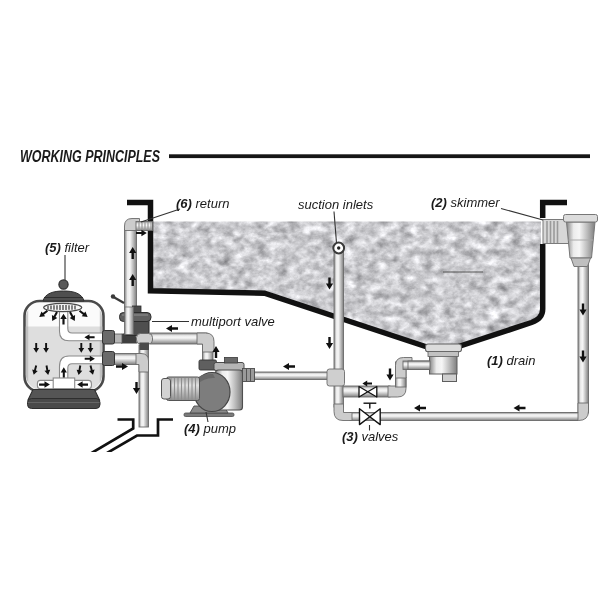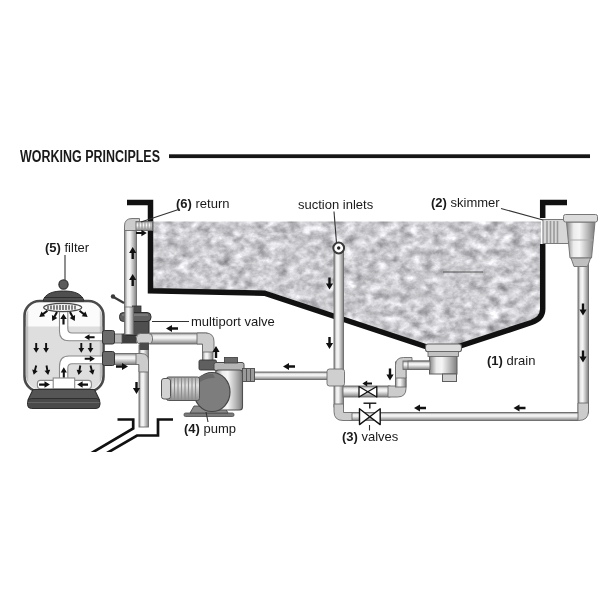--- a/index.html
+++ b/index.html
@@ -1,16 +1,16 @@
 <!DOCTYPE html>
 <html><head>
 <meta charset="utf-8">
 <style>
   html,body{margin:0;padding:0;background:#ffffff;}
-  #page{width:603px;height:452px;position:relative;background:#ffffff;overflow:hidden;}
+  #page{width:603px;height:452px;position:relative;background:#ffffff;overflow:hidden;font-style:italic;}
   svg{position:absolute;top:0;left:0;}
   text{font-family:"Liberation Sans",sans-serif;fill:#1a1a1a;}
 </style>
 </head>
 <body>
 <div id="page">
 <svg width="603" height="603" viewBox="0 0 603 603">
 <defs>
   <linearGradient id="pv" x1="0" y1="0" x2="1" y2="0">
     <stop offset="0" stop-color="#858585"></stop>

